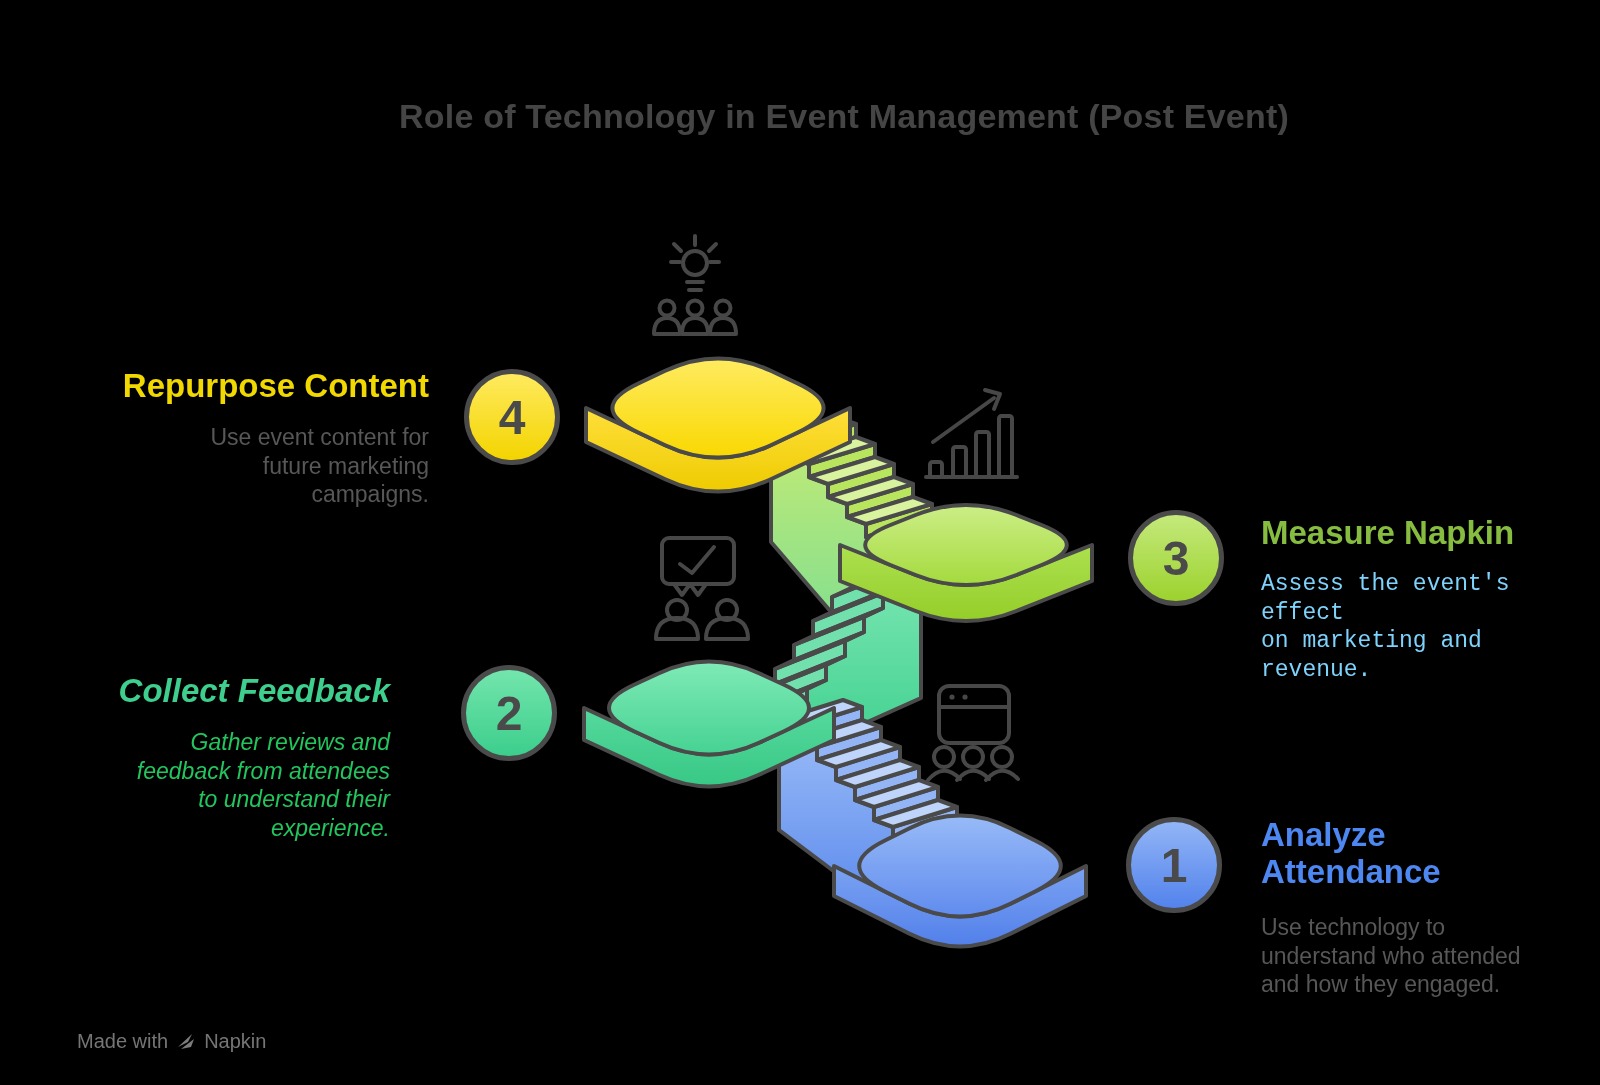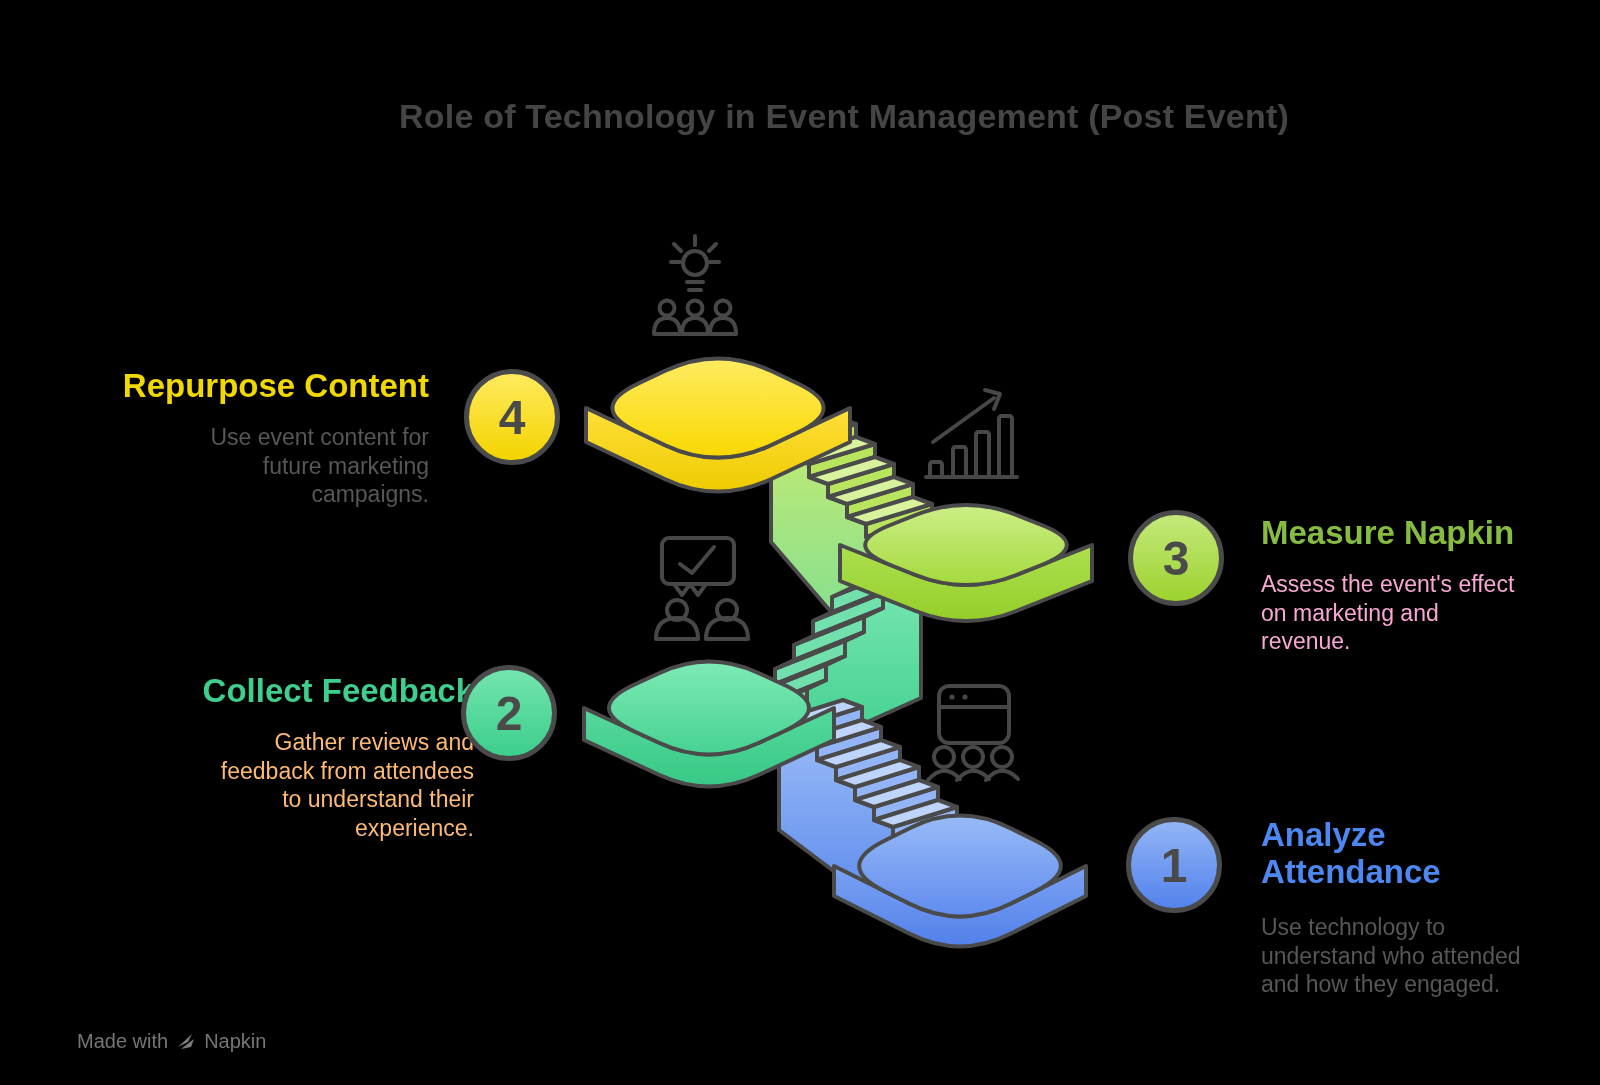--- a/index.html
+++ b/index.html
@@ -6,21 +6,21 @@
   .canvas{position:relative;width:1600px;height:1085px;background:#000;overflow:hidden;
           font-family:"Liberation Sans",sans-serif;margin-left:44px;}
   .title{position:absolute;top:97px;left:0;width:100%;text-align:center;
          font-size:34px;font-weight:bold;letter-spacing:.2px;color:#454545;}
   #diagram{position:absolute;left:0;top:0;}
   .step-block{position:absolute;}
   .step-title{font-size:33px;font-weight:bold;line-height:37px;}
   .step-desc{font-size:23px;line-height:28.5px;margin-top:19px;white-space:pre-line;color:#575757;}
   .align-right{text-align:right;}
   #block-4{top:367px;right:1215px;width:340px;}
-  #block-2{top:672px;right:1170px;width:340px;}
+  #block-2{top:672px;right:1254px;width:340px;font-style:italic;}
   #block-3{top:514px;left:1217px;width:300px;}
   #block-1{top:816px;left:1217px;width:266px;}
   #block-1 .step-title{max-width:215px;}
   #block-1 .step-desc{margin-top:23px;}
   .badge{position:absolute;width:96px;height:96px;border-radius:50%;
          border:5px solid #4A4A4A;box-sizing:border-box;display:flex;align-items:center;
          justify-content:center;font-size:48px;font-weight:bold;color:#4A4A4A;}
   #badge-4{left:420px;top:369px;}
   #badge-3{left:1084px;top:510px;}
   #badge-2{left:417px;top:665px;}
@@ -197,28 +197,28 @@
     </svg>
 
   <div class="step-block align-right" id="block-4">
     <div class="step-title" style="color: rgb(240, 216, 0);">Repurpose Content</div>
     <div class="step-desc" style="color: rgb(87, 87, 87);">Use event content for
 future marketing
 campaigns.</div>
   </div>
   <div class="step-block align-right" id="block-2">
     <div class="step-title" style="color: rgb(62, 207, 142);">Collect Feedback</div>
-    <div class="step-desc" style="color: #fdba74; text-align: right;">Gather reviews and
+    <div class="step-desc" style="color: #22c55e; text-align: right;">Gather reviews and
 feedback from attendees
 to understand their
 experience.</div>
   </div>
   <div class="step-block" id="block-3">
     <div class="step-title" style="color: rgb(134, 188, 64);">Measure Napkin</div>
-    <div class="step-desc" style="color: #f9a8d4;">Assess the event's effect
+    <div class="step-desc" style="color: #7dd3fc; font-family: Liberation Mono, monospace;">Assess the event's effect
 on marketing and
 revenue.</div>
   </div>
   <div class="step-block" id="block-1">
     <div class="step-title" style="color: rgb(76, 135, 242);">Analyze Attendance</div>
     <div class="step-desc" style="color: rgb(87, 87, 87);">Use technology to
 understand who attended
 and how they engaged.</div>
   </div>
 

